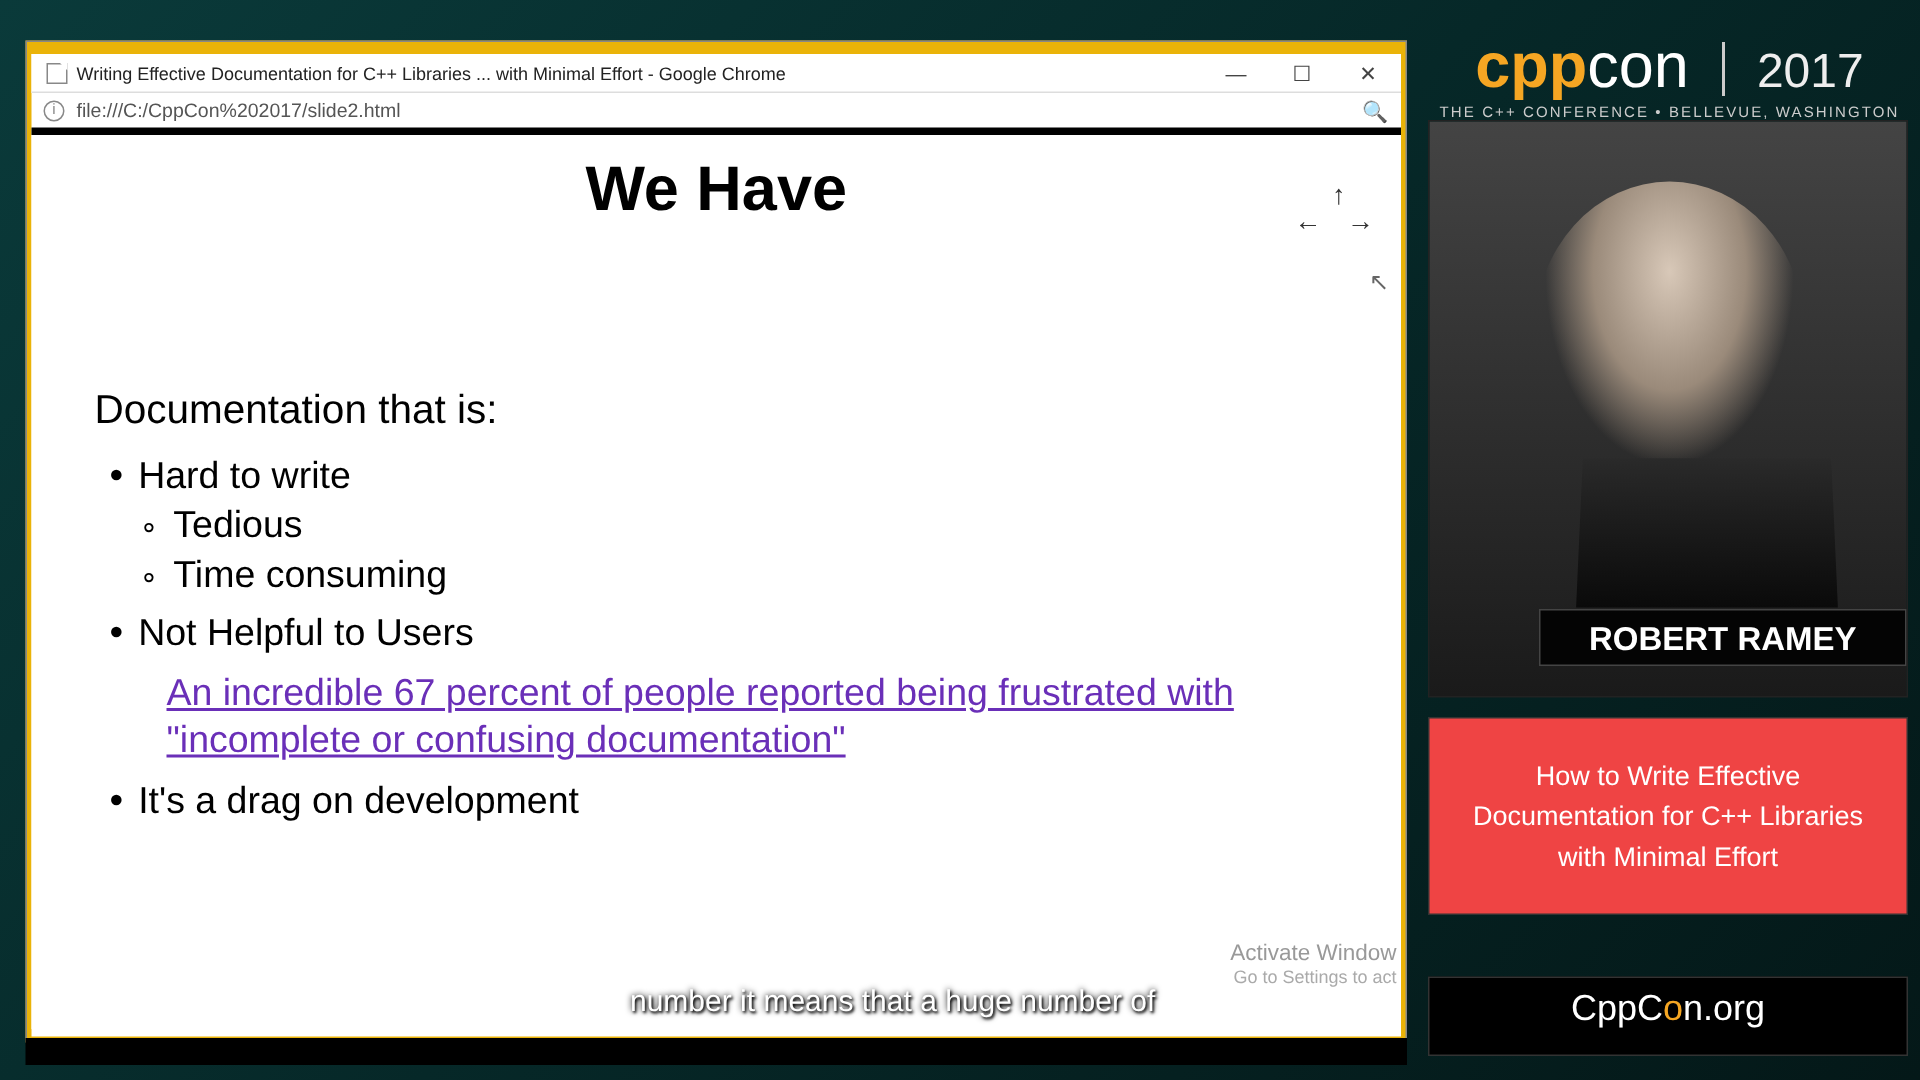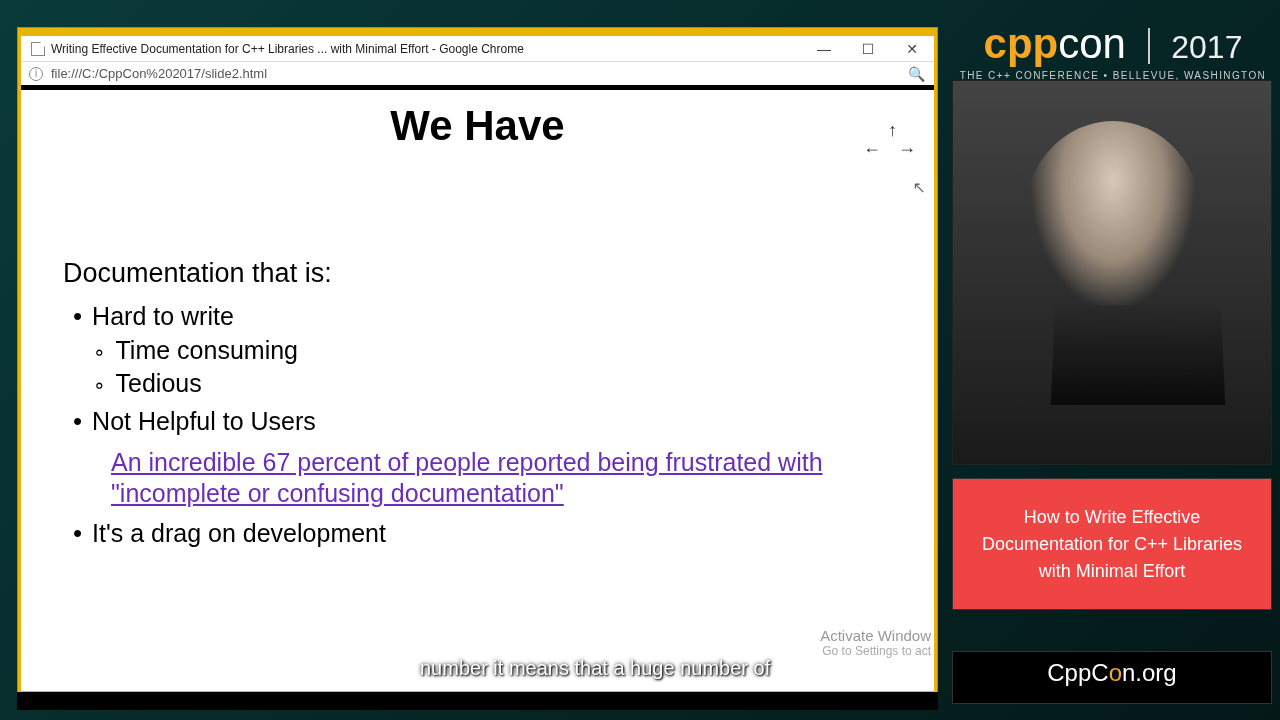--- a/index.html
+++ b/index.html
@@ -159,22 +159,22 @@
       <div class="slide-title">We Have</div>
       <div class="nav-arrows">
         <div class="up">↑</div>
         <div class="lr">← →</div>
       </div>
       <div class="cursor">↖</div>
       <div class="content">
         <div class="intro">Documentation that is:</div>
         <ul>
           <li class="lvl1">Hard to write</li>
+          <li class="lvl2">Tedious</li>
           <li class="lvl2">Time consuming</li>
-          <li class="lvl2">Tedious</li>
           <li class="lvl1">Not Helpful to Users</li>
         </ul>
         <div class="indent">
           <a class="link">An incredible 67 percent of people reported being frustrated with "incomplete or confusing documentation"</a>
         </div>
         <ul>
           <li class="lvl1">It's a drag on development</li>
         </ul>
       </div>
       <div class="watermark">
@@ -191,20 +191,21 @@
     <span class="c1">cpp</span><span class="c2">con</span>
     <span class="divider"></span>
     <span class="year">2017</span>
   </div>
   <div class="conf-sub">THE C++ CONFERENCE • BELLEVUE, WASHINGTON</div>
 </div>
 
 <div class="video">
   <div class="speaker-body"></div>
   <div class="laptop"></div>
+  <div class="speaker-name">ROBERT RAMEY</div>
 </div>
 
 <div class="talk-panel">
   <div>How to Write Effective Documentation for C++ Libraries with Minimal Effort</div>
 </div>
 
 <div class="link-panel">
   <span>CppC</span><span class="o">o</span><span>n.org</span>
 </div>
 

